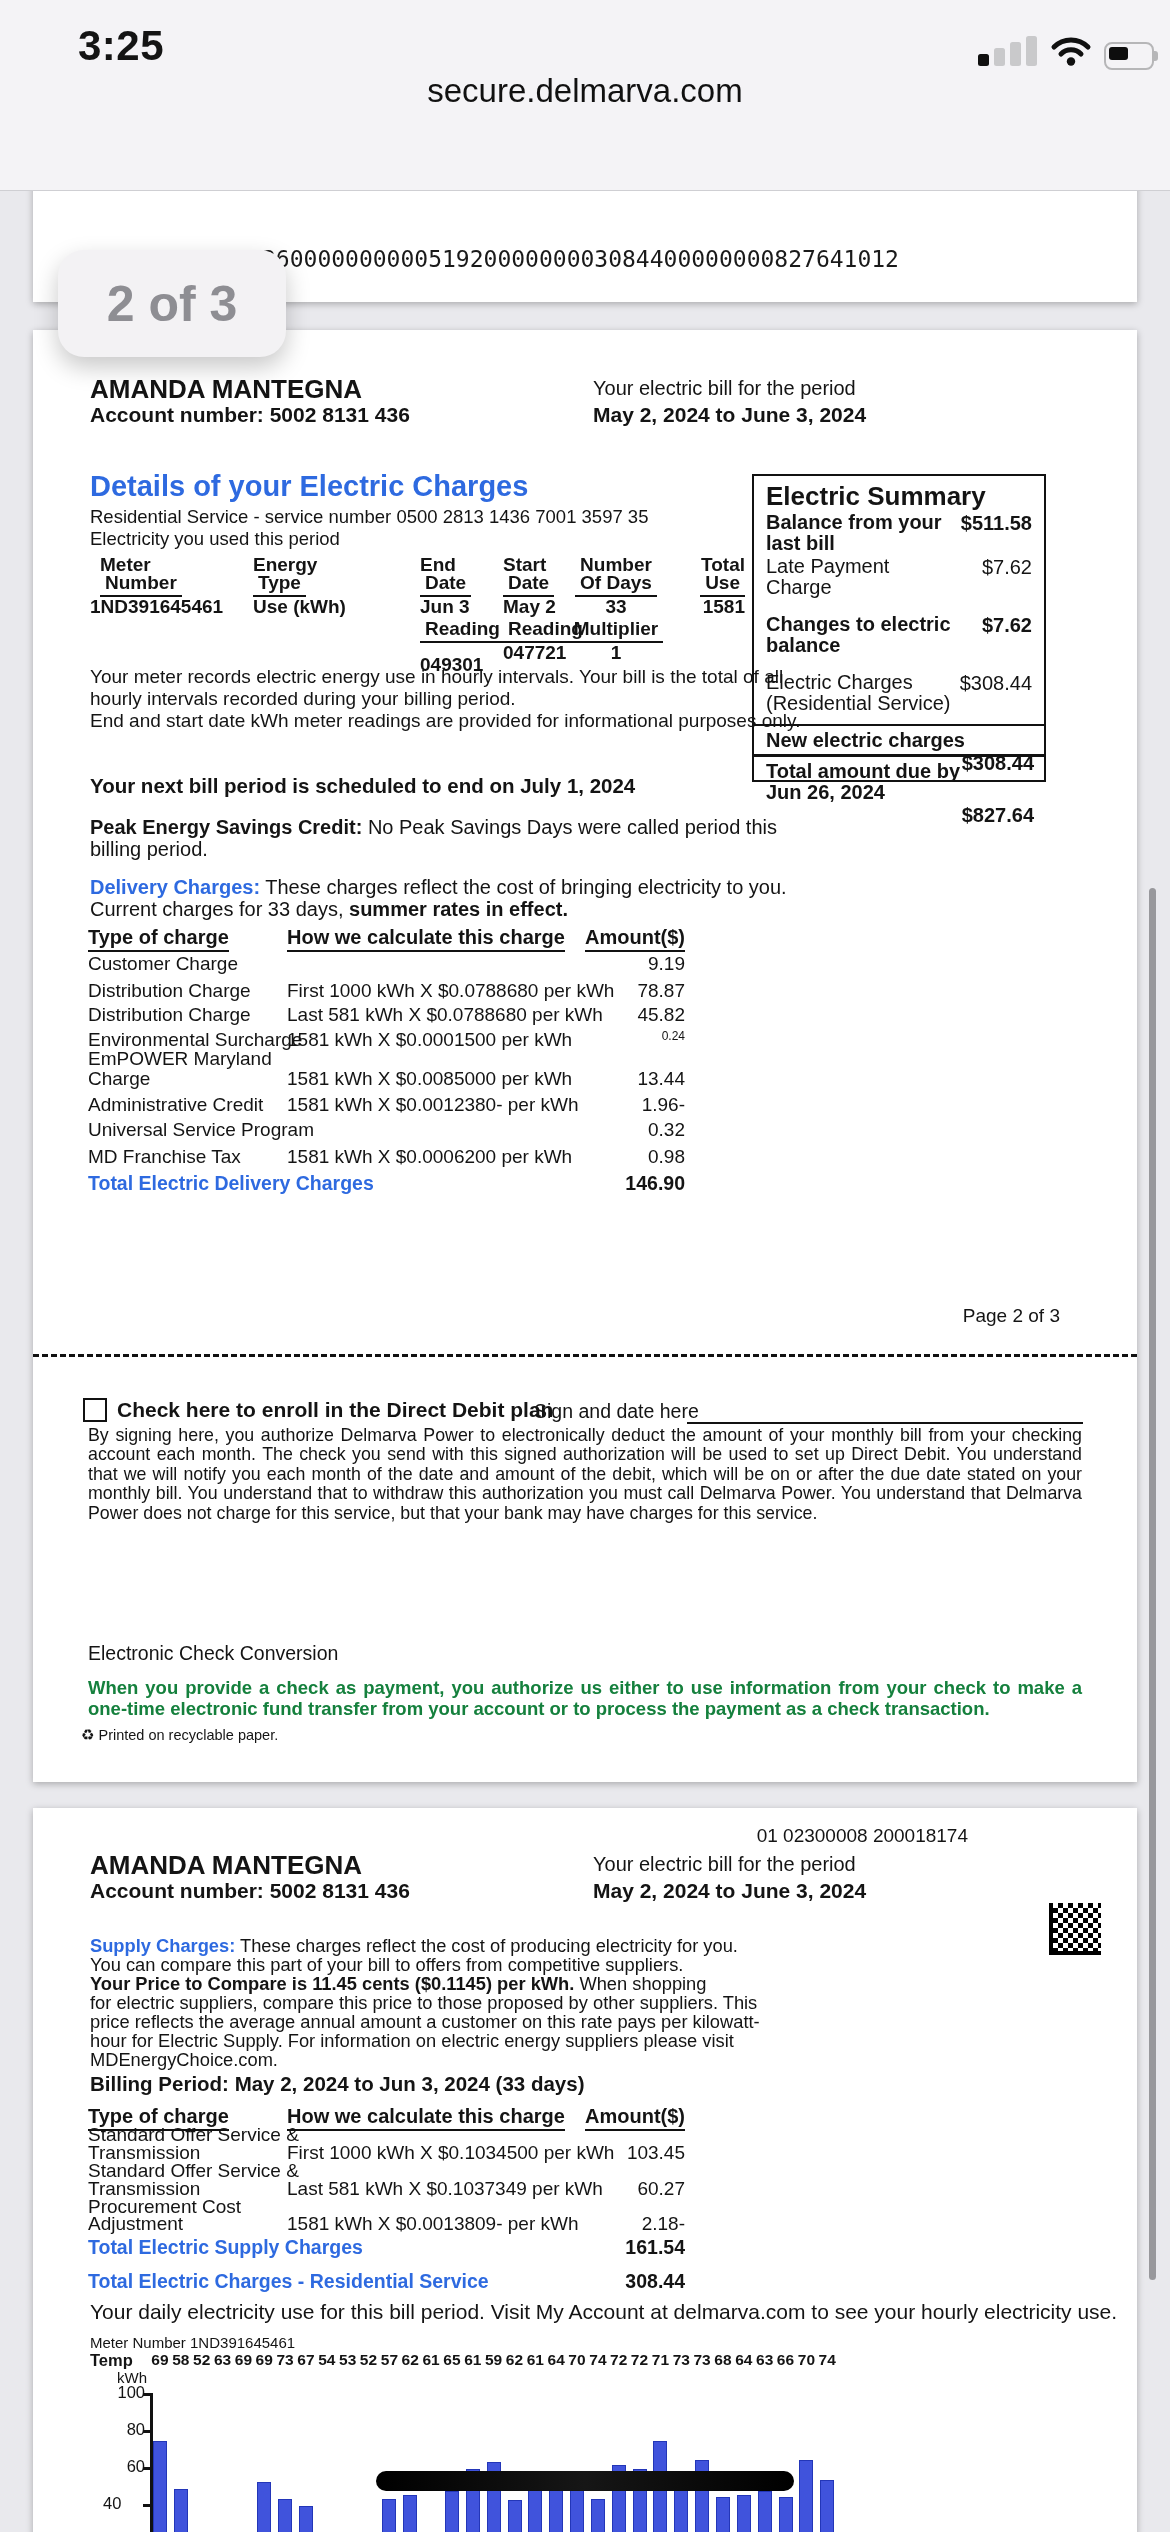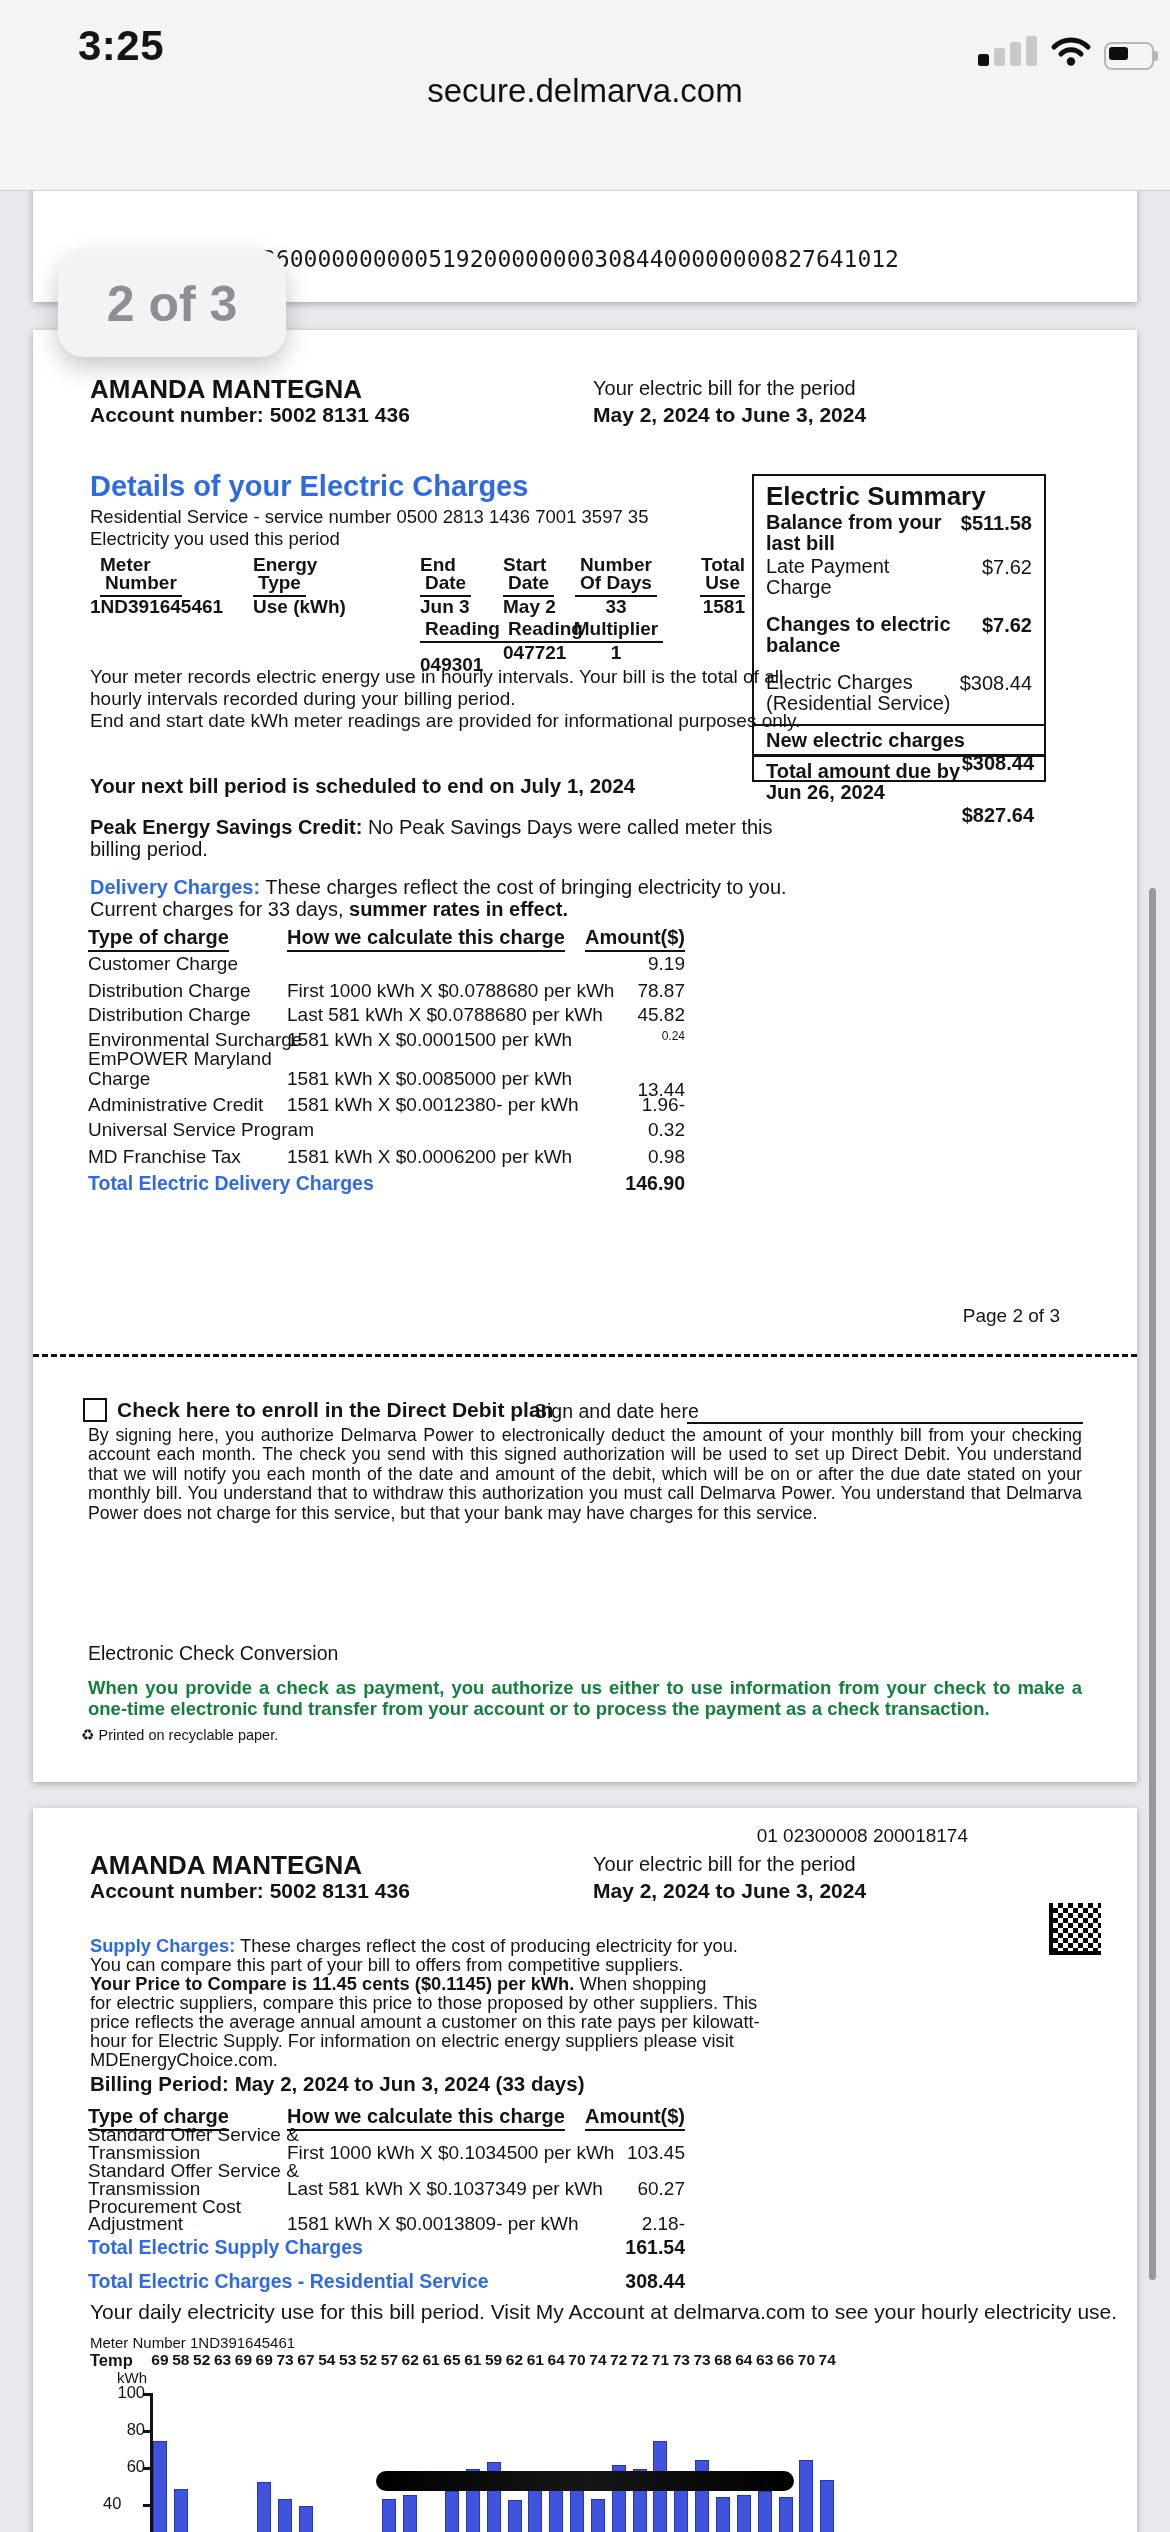--- a/index.html
+++ b/index.html
@@ -144,21 +144,21 @@
     </div>
   </div>
 
   <div class="t" style="left:57px;top:336px;font-size:19px;">Your meter records electric energy use in hourly intervals. Your bill is the total of all</div>
   <div class="t" style="left:57px;top:358px;font-size:19px;">hourly intervals recorded during your billing period.</div>
   <div class="t" style="left:57px;top:380px;font-size:19px;">End and start date kWh meter readings are provided for informational purposes only.</div>
 
   <div class="t b" style="left:57px;top:444px;font-size:20.5px;">Your next bill period is scheduled to end on July 1, 2024</div>
 
   <div class="t" style="left:57px;top:486px;font-size:20px;">
-    <span class="b">Peak Energy Savings Credit:</span><span> No Peak Savings Days were called meter this</span>
+    <span class="b">Peak Energy Savings Credit:</span><span> No Peak Savings Days were called period this</span>
   </div>
   <div class="t" style="left:57px;top:508px;font-size:20px;">billing period.</div>
 
   <div class="t" style="left:57px;top:546px;font-size:20px;">
     <span class="b blue">Delivery Charges:</span><span> These charges reflect the cost of bringing electricity to you.</span>
   </div>
   <div class="t" style="left:57px;top:568px;font-size:20px;">
     <span>Current charges for 33 days, </span><span class="b">summer rates in effect.</span>
   </div>
 
@@ -178,21 +178,21 @@
     <div class="t clc" style="top:674px;font-size:19px;">Last 581 kWh X $0.0788680 per kWh</div>
     <div class="t amt" style="top:674px;font-size:19px;">45.82</div>
 
     <div class="t lblc" style="top:699px;font-size:19px;">Environmental Surcharge</div>
     <div class="t clc" style="top:699px;font-size:19px;">1581 kWh X $0.0001500 per kWh</div>
     <div class="t amt" style="top:699px;font-size:12px;">0.24</div>
 
     <div class="t lblc" style="top:718px;font-size:19px;">EmPOWER Maryland</div>
     <div class="t lblc" style="top:738px;font-size:19px;">Charge</div>
     <div class="t clc" style="top:738px;font-size:19px;">1581 kWh X $0.0085000 per kWh</div>
-    <div class="t amt" style="top:738px;font-size:19px;margin-top:11px;">13.44</div>
+    <div class="t amt" style="top:738px;font-size:19px;">13.44</div>
 
     <div class="t lblc" style="top:764px;font-size:19px;">Administrative Credit</div>
     <div class="t clc" style="top:764px;font-size:19px;">1581 kWh X $0.0012380- per kWh</div>
     <div class="t amt" style="top:764px;font-size:19px;">1.96-</div>
 
     <div class="t lblc" style="top:789px;font-size:19px;">Universal Service Program</div>
     <div class="t amt" style="top:789px;font-size:19px;">0.32</div>
 
     <div class="t lblc" style="top:816px;font-size:19px;">MD Franchise Tax</div>
     <div class="t clc" style="top:816px;font-size:19px;">1581 kWh X $0.0006200 per kWh</div>

